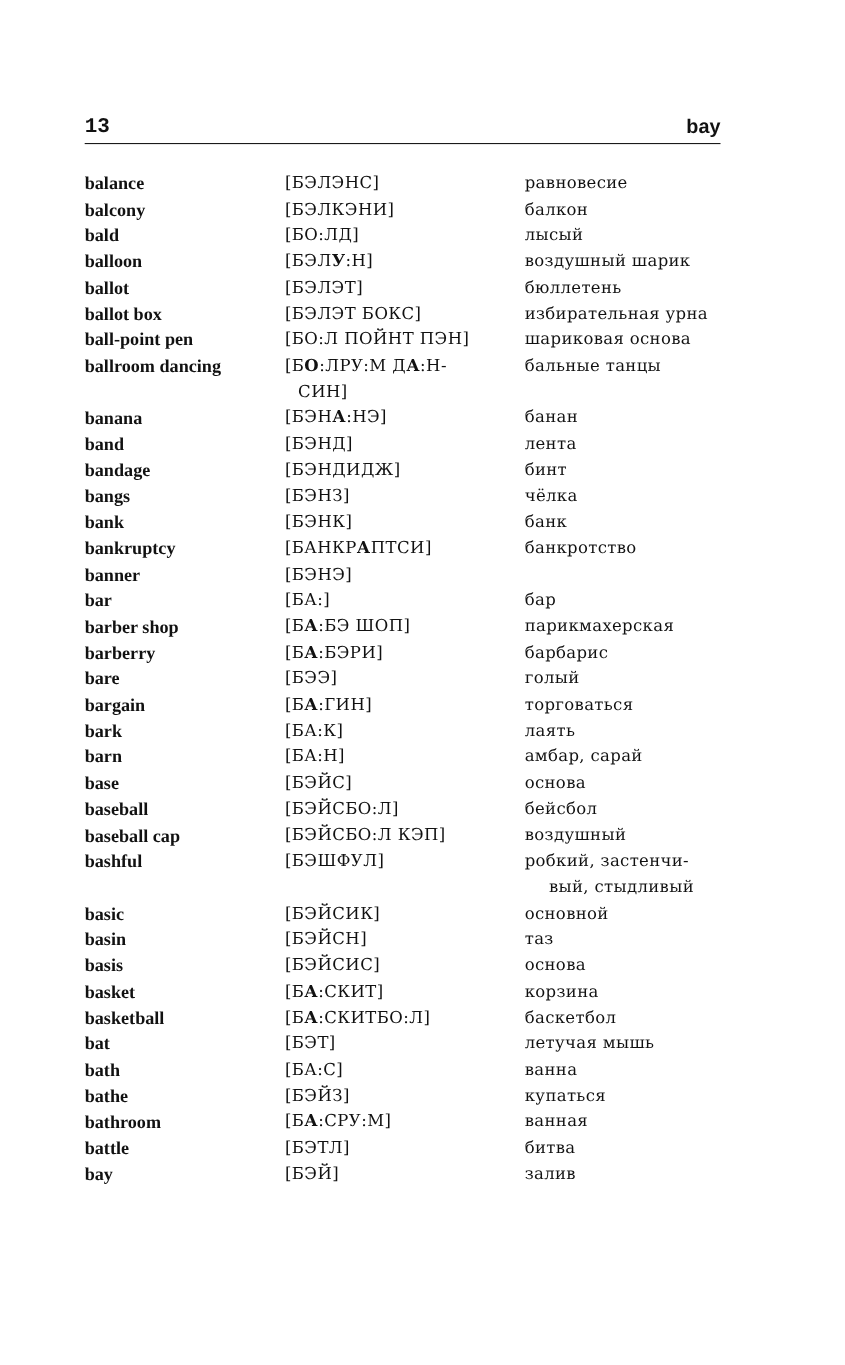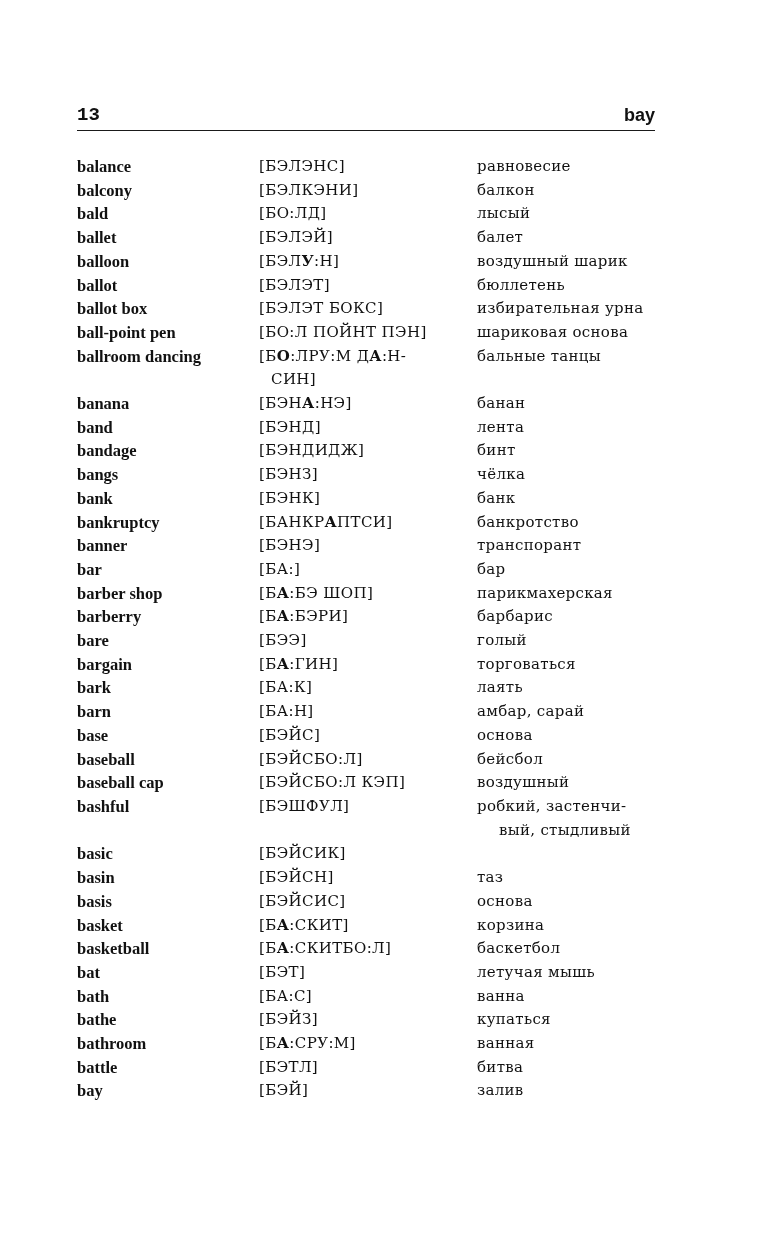--- a/index.html
+++ b/index.html
@@ -104,25 +104,20 @@
     <div class="headword">balcony</div>
     <div class="transcription"><span><span>[БЭЛКЭНИ]</span></span></div>
     <div class="translation"><span>балкон</span></div>
   </div>
     <div class="entry">
     <div class="headword">bald</div>
     <div class="transcription"><span><span>[БО:ЛД]</span></span></div>
     <div class="translation"><span>лысый</span></div>
   </div>
     <div class="entry">
-    <div class="headword">ballet</div>
-    <div class="transcription"><span><span>[БЭЛЭЙ]</span></span></div>
-    <div class="translation"><span>балет</span></div>
-  </div>
-    <div class="entry">
     <div class="headword">balloon</div>
     <div class="transcription"><span><span>[БЭЛ</span><b>У</b><span>:Н]</span></span></div>
     <div class="translation"><span>воздушный шарик</span></div>
   </div>
     <div class="entry">
     <div class="headword">ballot</div>
     <div class="transcription"><span><span>[БЭЛЭТ]</span></span></div>
     <div class="translation"><span>бюллетень</span></div>
   </div>
     <div class="entry">
@@ -166,21 +161,20 @@
     <div class="translation"><span>банк</span></div>
   </div>
     <div class="entry">
     <div class="headword">bankruptcy</div>
     <div class="transcription"><span><span>[БАНКР</span><b>А</b><span>ПТСИ]</span></span></div>
     <div class="translation"><span>банкротство</span></div>
   </div>
     <div class="entry">
     <div class="headword">banner</div>
     <div class="transcription"><span><span>[БЭНЭ]</span></span></div>
-    <div class="translation"><span>транспорант</span></div>
   </div>
     <div class="entry">
     <div class="headword">bar</div>
     <div class="transcription"><span><span>[БА:]</span></span></div>
     <div class="translation"><span>бар</span></div>
   </div>
     <div class="entry">
     <div class="headword">barber shop</div>
     <div class="transcription"><span><span>[Б</span><b>А</b><span>:БЭ ШОП]</span></span></div>
     <div class="translation"><span>парикмахерская</span></div>
@@ -226,20 +220,21 @@
     <div class="translation"><span>воздушный</span></div>
   </div>
     <div class="entry">
     <div class="headword">bashful</div>
     <div class="transcription"><span><span>[БЭШФУЛ]</span></span></div>
     <div class="translation"><span>робкий, застенчи-</span><span class="cont">вый, стыдливый</span></div>
   </div>
     <div class="entry">
     <div class="headword">basic</div>
     <div class="transcription"><span><span>[БЭЙСИК]</span></span></div>
+    <div class="translation"><span>основной</span></div>
   </div>
     <div class="entry">
     <div class="headword">basin</div>
     <div class="transcription"><span><span>[БЭЙСН]</span></span></div>
     <div class="translation"><span>таз</span></div>
   </div>
     <div class="entry">
     <div class="headword">basis</div>
     <div class="transcription"><span><span>[БЭЙСИС]</span></span></div>
     <div class="translation"><span>основа</span></div>

